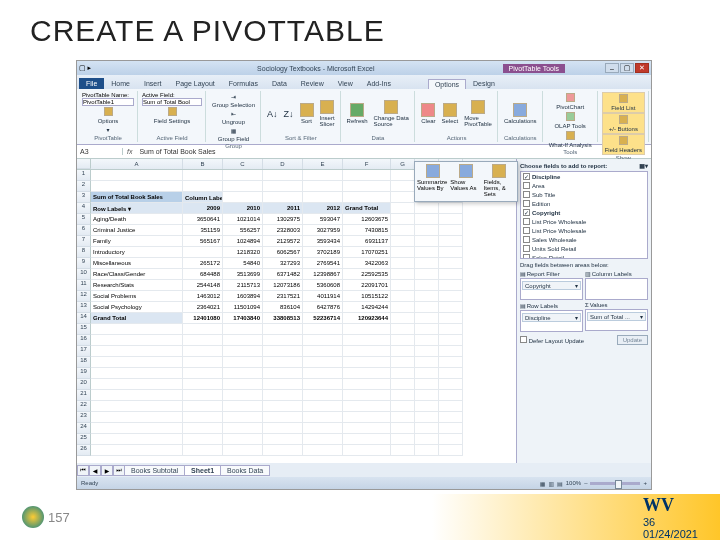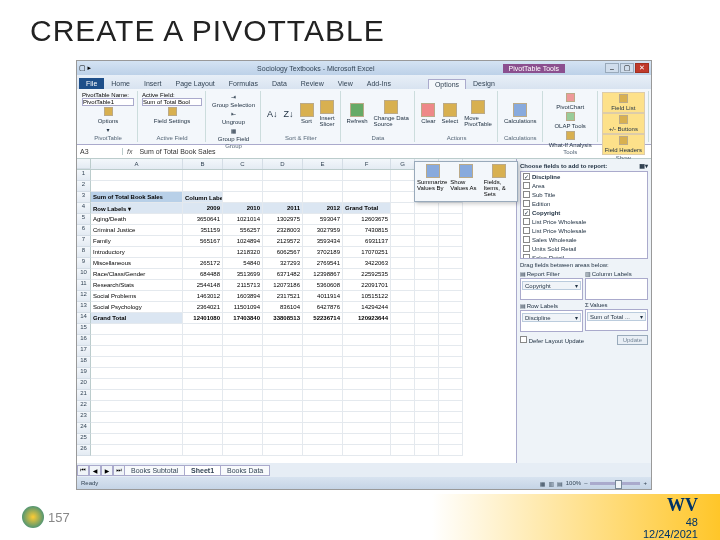--- a/index.html
+++ b/index.html
@@ -59,21 +59,21 @@
   .navbtn { width: 12px; height: 11px; border: 1px solid #aac; background: #f0f4f8; display: flex; align-items: center; justify-content: center; font-size: 6px; }
   .stab { padding: 1px 6px; border: 1px solid #aac; background: #f8fafc; color: #345; margin-left: -1px; }
   .stab.active { background: #fff; font-weight: bold; }
   .statusbar { position: absolute; bottom: 0; left: 0; right: 0; height: 12px; background: linear-gradient(#d8e3f0,#c5d4e6); display: flex; align-items: center; justify-content: space-between; padding: 0 4px; font-size: 6px; color: #345; }
   .zoom { display: flex; align-items: center; gap: 3px; }
   .zoom .slider { width: 50px; height: 3px; background: #aac; position: relative; }
   .zoom .slider::after { content: ''; position: absolute; left: 50%; top: -2px; width: 5px; height: 7px; background: #f0f4f8; border: 1px solid #789; }
   .footer { position: absolute; bottom: 0; left: 0; right: 0; height: 46px; background: linear-gradient(90deg, #fff 0%, #fff 60%, #ffc629 100%); display: flex; align-items: center; justify-content: space-between; padding: 0 22px; }
   .logo101 { display: flex; align-items: center; gap: 4px; font-size: 13px; color: #888; }
   .logo-circ { width: 22px; height: 22px; border-radius: 50%; background: radial-gradient(#fc3, #0a7e8c); position: relative; }
-  .foot-right { text-align: right; font-size: 11px; color: #003366; }
+  .foot-right { text-align: left; font-size: 11px; color: #003366; }
   .wvu { font-size: 18px; font-weight: bold; color: #003366; font-family: Georgia, serif; }
   .calc-popup { position: absolute; left: 337px; top: 100px; width: 104px; background: #f3f7fb; border: 1px solid #9ab; box-shadow: 2px 2px 4px rgba(0,0,0,.2); font-size: 6px; padding: 2px; }
   .calc-popup .prow { display: flex; gap: 2px; margin-bottom: 2px; }
   .calc-popup .pbtn { display: flex; flex-direction: column; align-items: center; flex: 1; }
   .calc-popup .pico { width: 14px; height: 14px; background: #d8b050; border: 1px solid #ba8; margin-bottom: 1px; }
 </style>
 </head>
 <body>
 
 <div class="slide-title">CREATE A PIVOTTABLE</div>
@@ -709,16 +709,16 @@
   </div>
 </div>
 
 <div class="footer">
   <div class="logo101">
     <div class="logo-circ"></div>
     <span>157</span>
   </div>
   <div class="foot-right">
     <div class="wvu">WV</div>
-    <div>48</div>
-    <div>12/24/2021</div>
+    <div>36</div>
+    <div>01/24/2021</div>
   </div>
 </div>
 
 </body></html>

